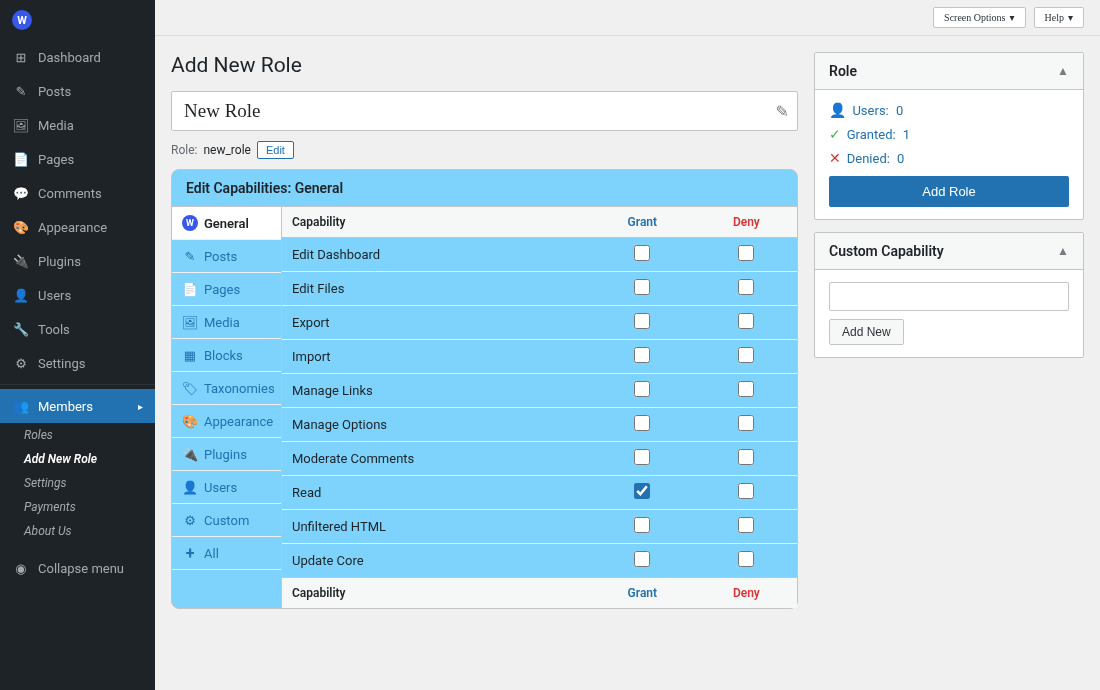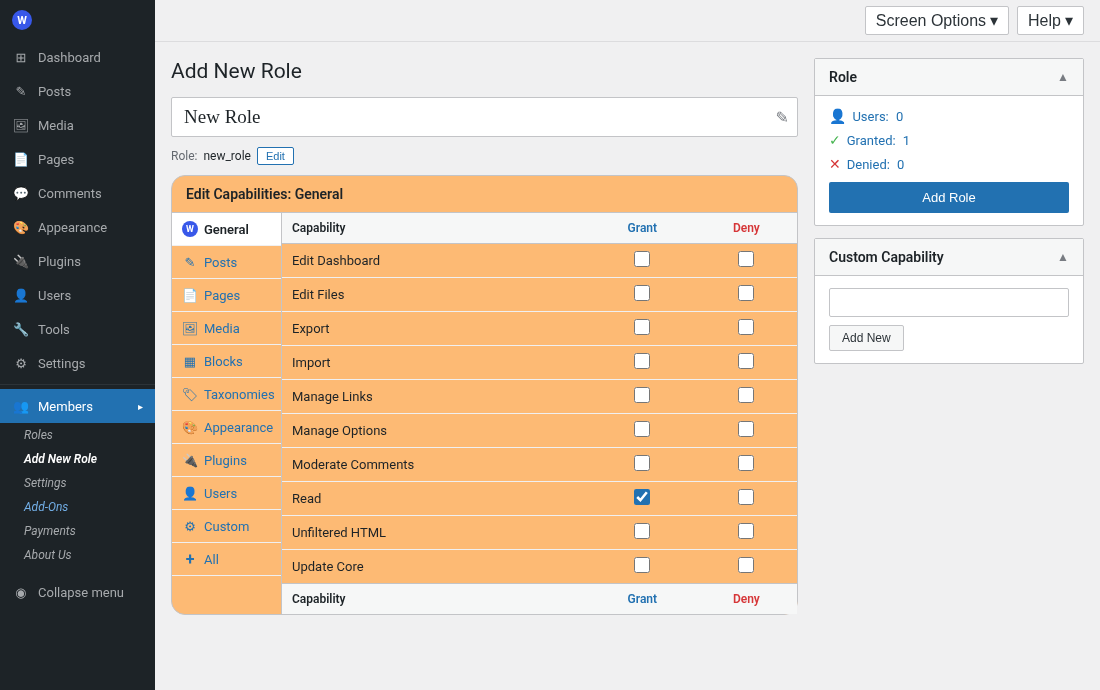--- a/index.html
+++ b/index.html
@@ -70,23 +70,23 @@
       background: #f0f0f1;
       border-bottom: 1px solid #dcdcde;
       min-height: 36px;
     }
     .topbar-btn {
       padding: 4px 10px;
       background: #fff;
       border: 1px solid #c3c4c7;
       border-radius: 2px;
       cursor: pointer;
-      font-size: 16px;
+      font-size: 10px;
       color: #2c3338;
-      display: flex; align-items: center; gap: 4px;
+      display: flex; align-items: center; gap: 4px; font-family: Liberation Serif, serif;
     }
 
     
     #content {
       flex: 1;
       overflow-y: auto;
       padding: 16px 16px 16px 16px;
       display: flex;
       gap: 16px;
     }
@@ -135,23 +135,23 @@
       border: 1px solid #2271b1;
       border-radius: 2px;
       background: #fff;
       color: #2271b1;
       font-size: 11px;
       cursor: pointer;
     }
 
     
     .cap-table-wrap {
-      background: #fdba74;
+      background: #7dd3fc;
       border: 1px solid #c3c4c7;
-      border-radius: 14px;
+      border-radius: 8px;
     }
     .cap-table-header {
       padding: 10px 14px;
       font-size: 14px;
       font-weight: 600;
       color: #1d2327;
       border-bottom: 1px solid #c3c4c7;
     }
     .cap-table {
       width: 100%;
@@ -333,21 +333,20 @@
   <div class="members-header">
     <span class="members-icon">👥</span>
     <span>Members</span>
     <span class="members-arrow">▸</span>
   </div>
 
   <div class="sidebar-submenu">
     <div class="sidebar-sub-item">Roles</div>
     <div class="sidebar-sub-item active-sub">Add New Role</div>
     <div class="sidebar-sub-item">Settings</div>
-    <div class="sidebar-sub-item green">Add-Ons</div>
     <div class="sidebar-sub-item">Payments</div>
     <div class="sidebar-sub-item">About Us</div>
   </div>
 
   <div class="sidebar-item" style="margin-top:8px;">
     <span class="sidebar-icon">◉</span>
     <span>Collapse menu</span>
   </div>
 </div>
 

